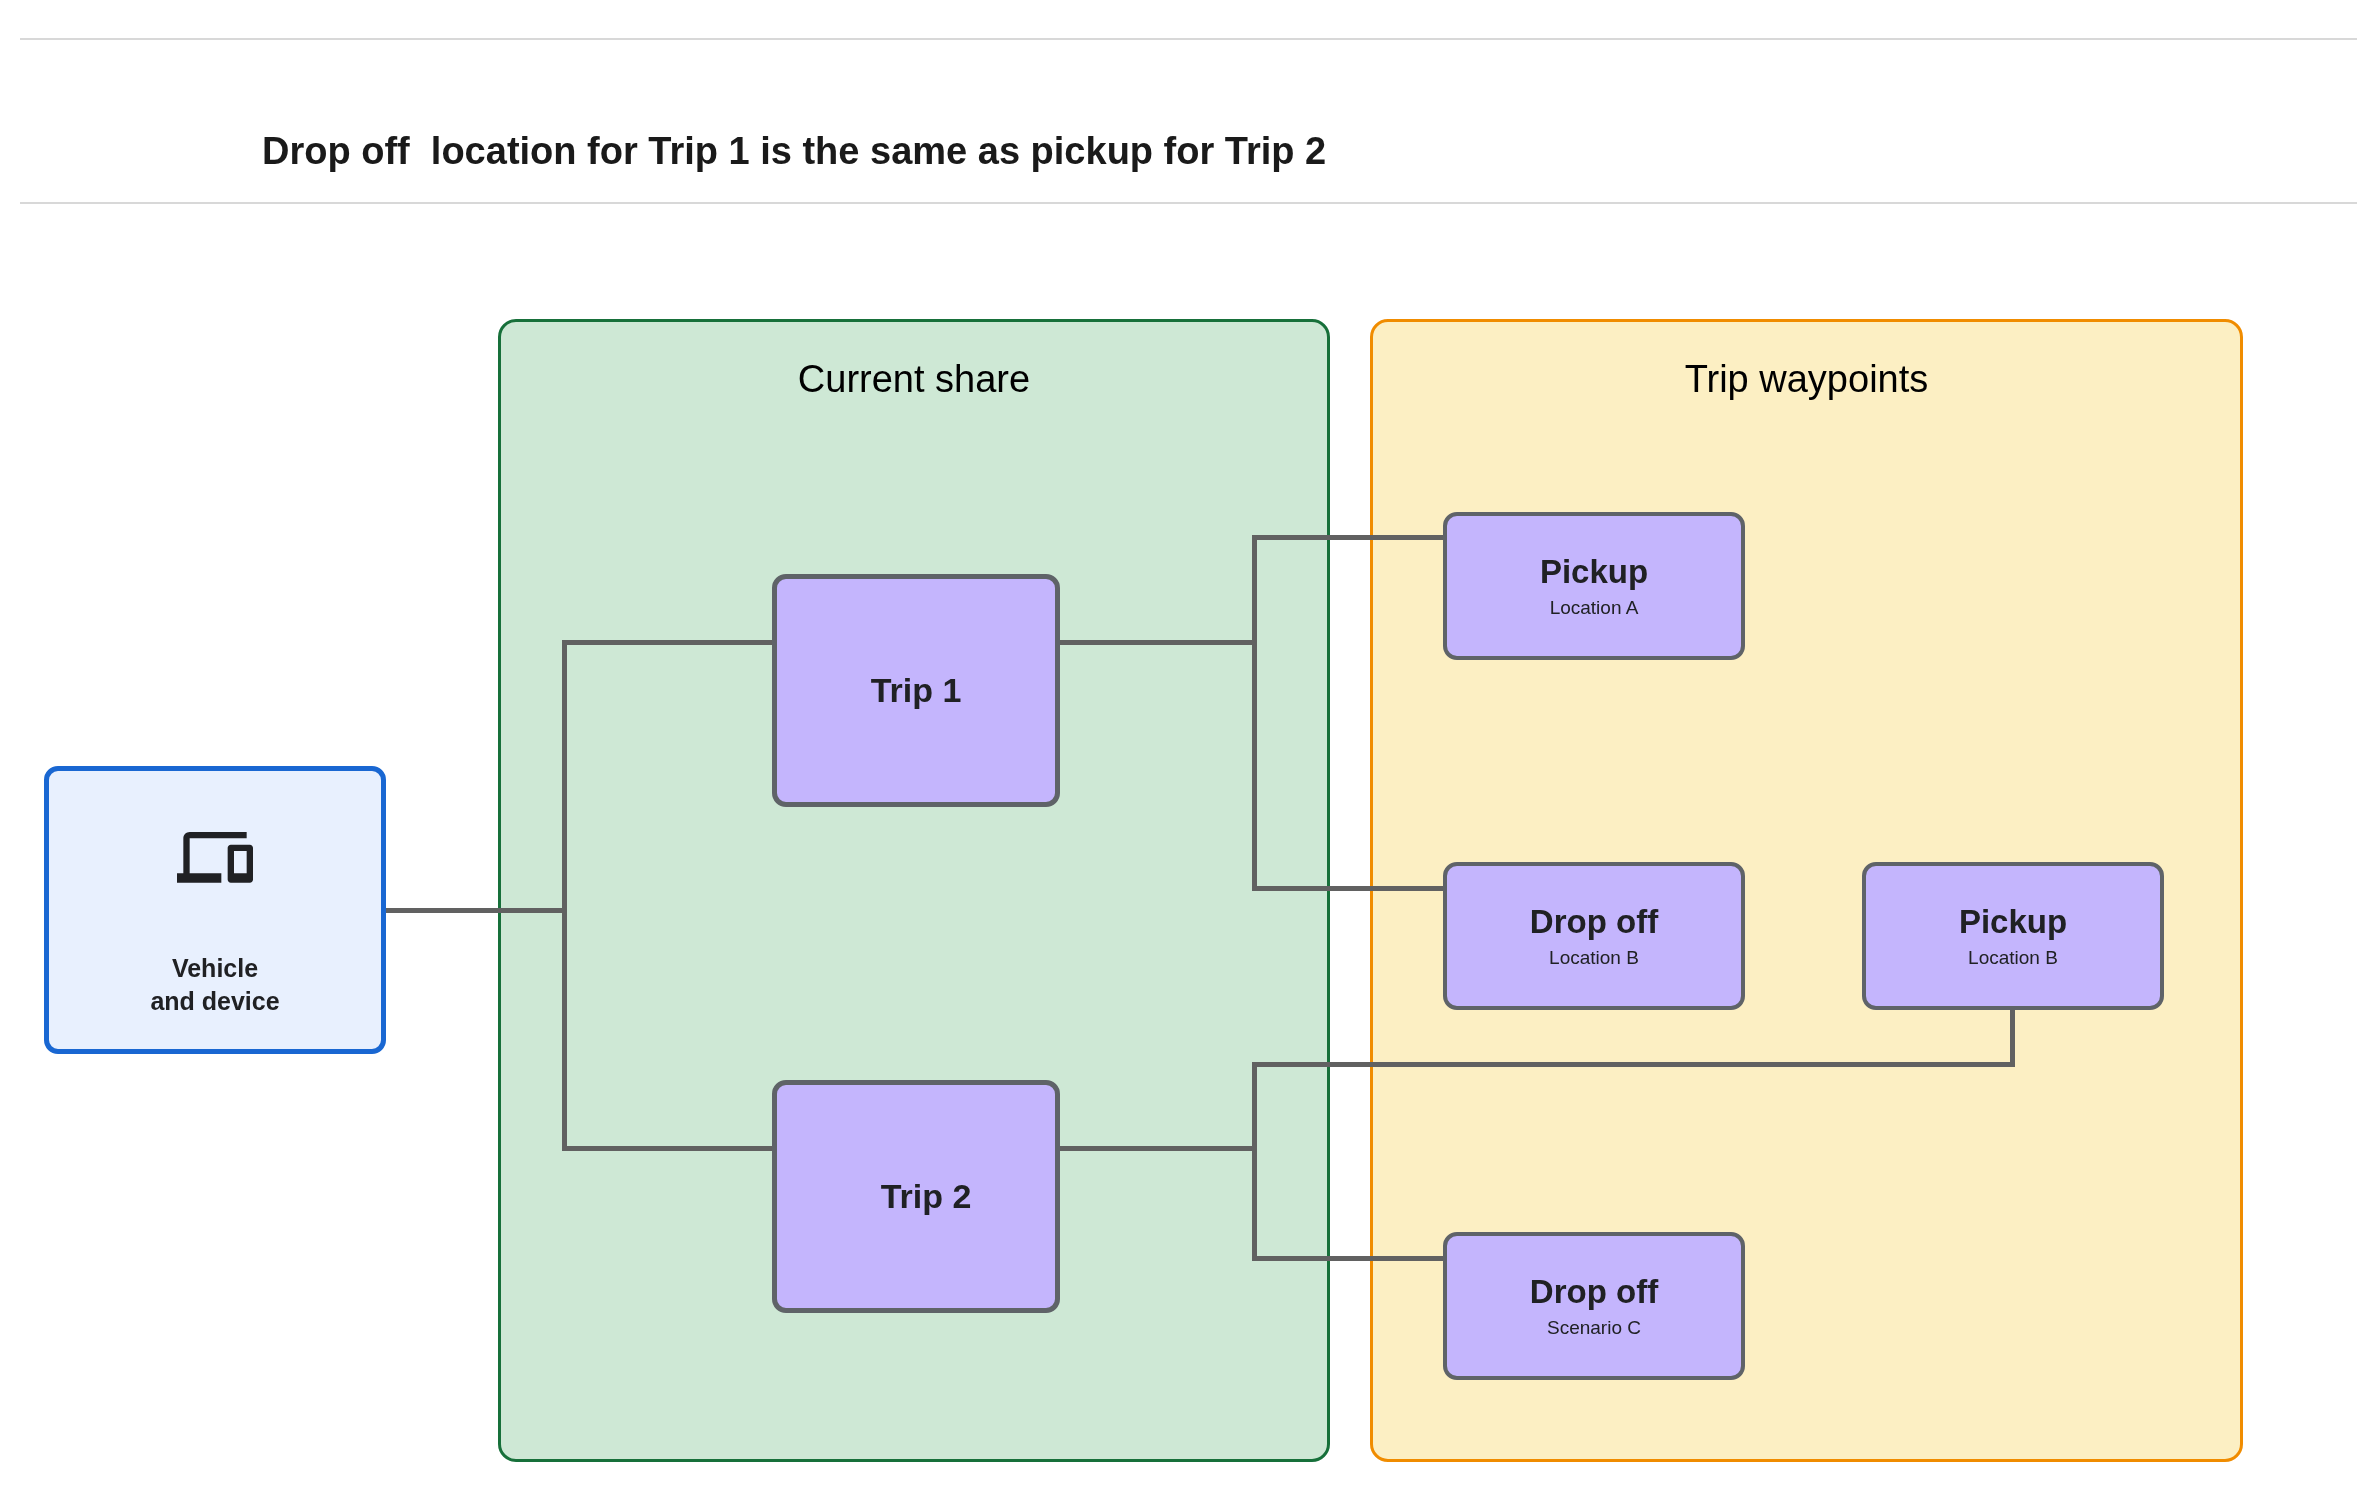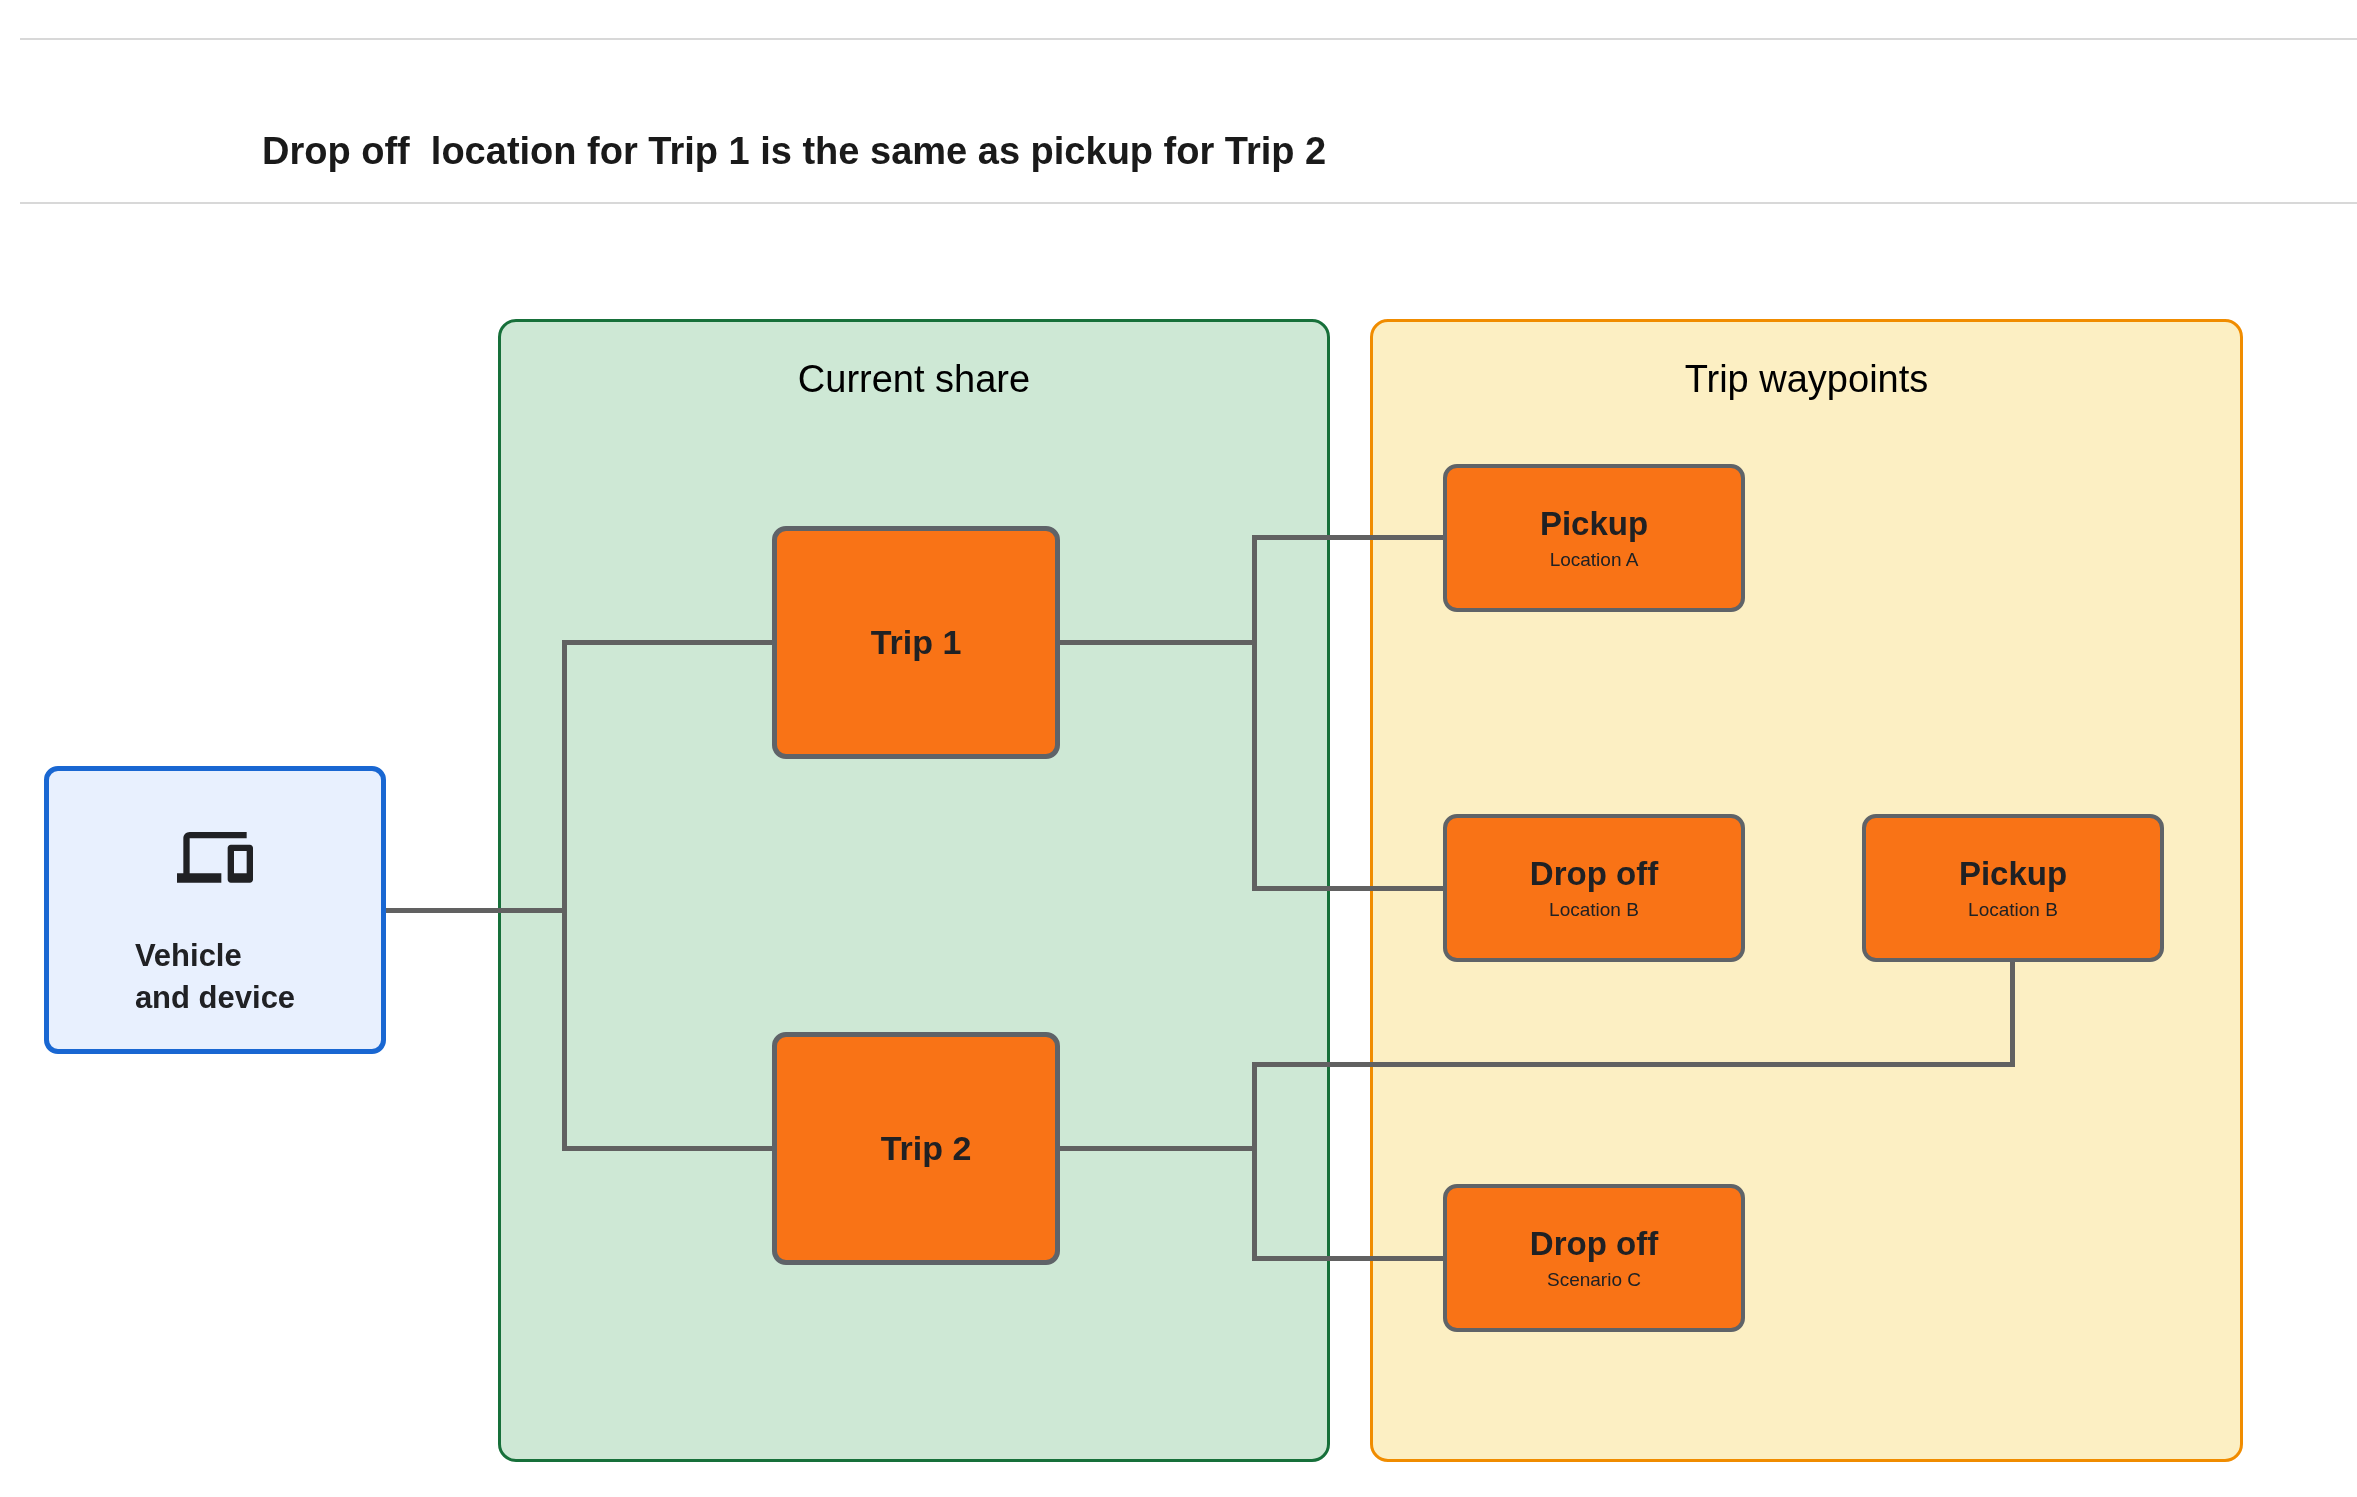--- a/index.html
+++ b/index.html
@@ -35,39 +35,39 @@
   .c6 {left:1252px; top:535px;  width:5px;   height:356px;}
   .c7 {left:1252px; top:535px;  width:191px; height:5px;}
   .c8 {left:1252px; top:886px;  width:191px; height:5px;}
   .c9 {left:1060px; top:1146px; width:195px; height:5px;}
   .c10{left:1252px; top:1062px; width:5px;   height:197px;}
   .c11{left:1252px; top:1062px; width:763px; height:5px;}
   .c12{left:2010px; top:960px;  width:5px;   height:107px;}
   .c13{left:1252px; top:1256px; width:191px; height:5px;}
 
   
-  .node{position:absolute; background:#f97316; border:4px solid var(--node_border); border-radius:14px;
-        display:flex; flex-direction:column; align-items:center; justify-content:center; z-index:3;}
+  .node{position:absolute; background:#c4b5fd; border:4px solid var(--node_border); border-radius:14px;
+        display:flex; flex-direction:column; align-items:center; justify-content:center; z-index:3;margin-top:48px;}
   .trip{left:772px; width:288px; height:233px; border-width:5px;}
   .trip1{top:526px;} .trip2{top:1032px;padding-left:20px;}
   .trip-label{font-size:34px; font-weight:bold;}
 
   .wp{width:302px; height:148px; gap:6px;}
   .wpA{left:1443px; top:464px;}
   .wpB{left:1443px; top:814px;}
   .wpC{left:1862px; top:814px;}
   .wpD{left:1443px; top:1184px;}
   .wp-type{font-size:33px; font-weight:bold;}
   .wp-loc{font-size:19px;}
 
   .vehicle-box{position:absolute; left:44px; top:766px; width:342px; height:288px;
         background:var(--blue_fill); border:5px solid var(--blue_border); border-radius:14px;
         display:flex; flex-direction:column; align-items:center; z-index:3; padding:48px 16px 30px 16px;}
   .devices{width:76px; height:64px; fill:var(--text); flex:0 0 auto;}
-  .vehicle-label{margin-top:auto; font-size:31px; font-weight:bold; line-height:1.35; color:var(--text);}
+  .vehicle-label{margin-top:auto; text-align:center; font-size:25px; font-weight:bold; line-height:1.35; color:var(--text);}
 </style>
 </head>
 <body>
 
 <div class="canvas">
 
   <div class="hr hr1"></div>
   <div class="subtitle">Drop off  location for Trip 1 is the same as pickup for Trip 2</div>
   <div class="hr hr2"></div>
 

